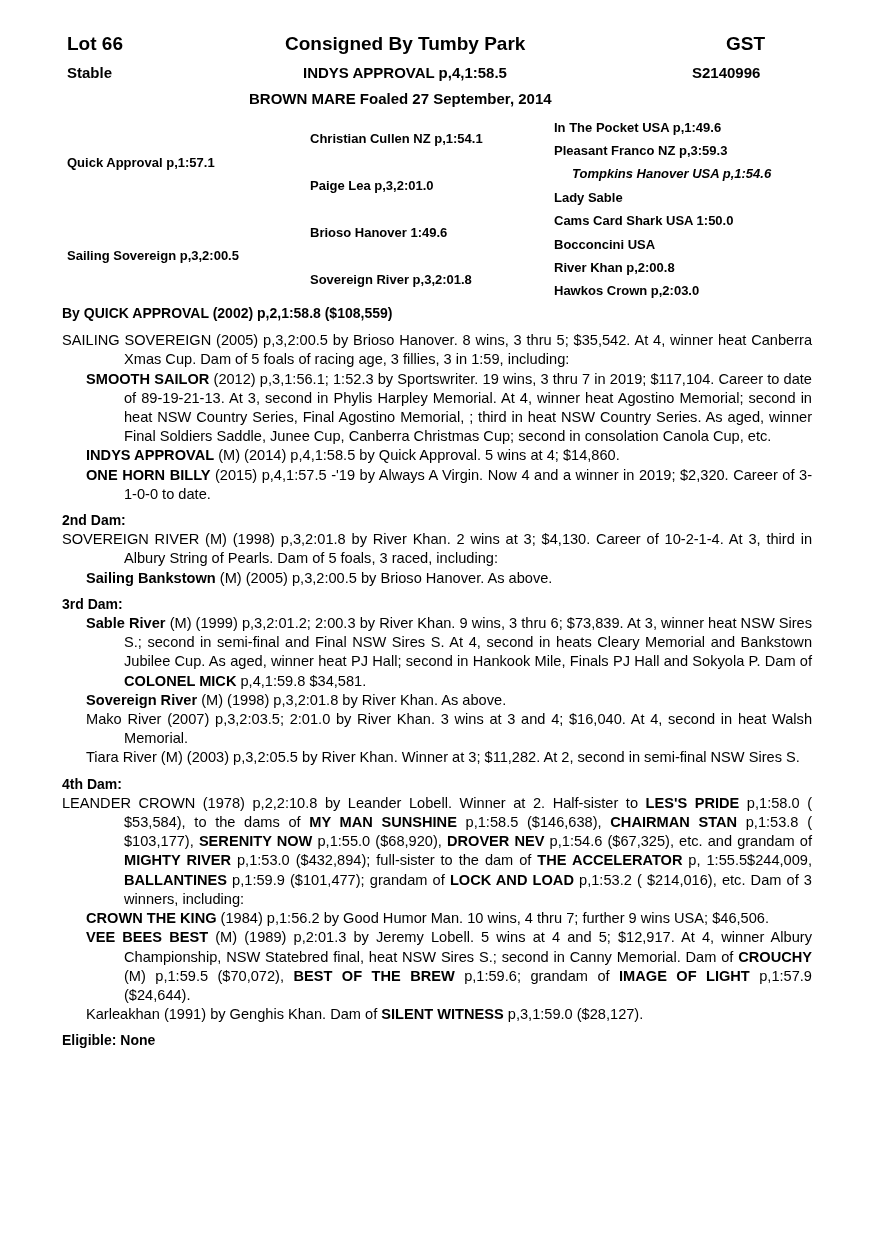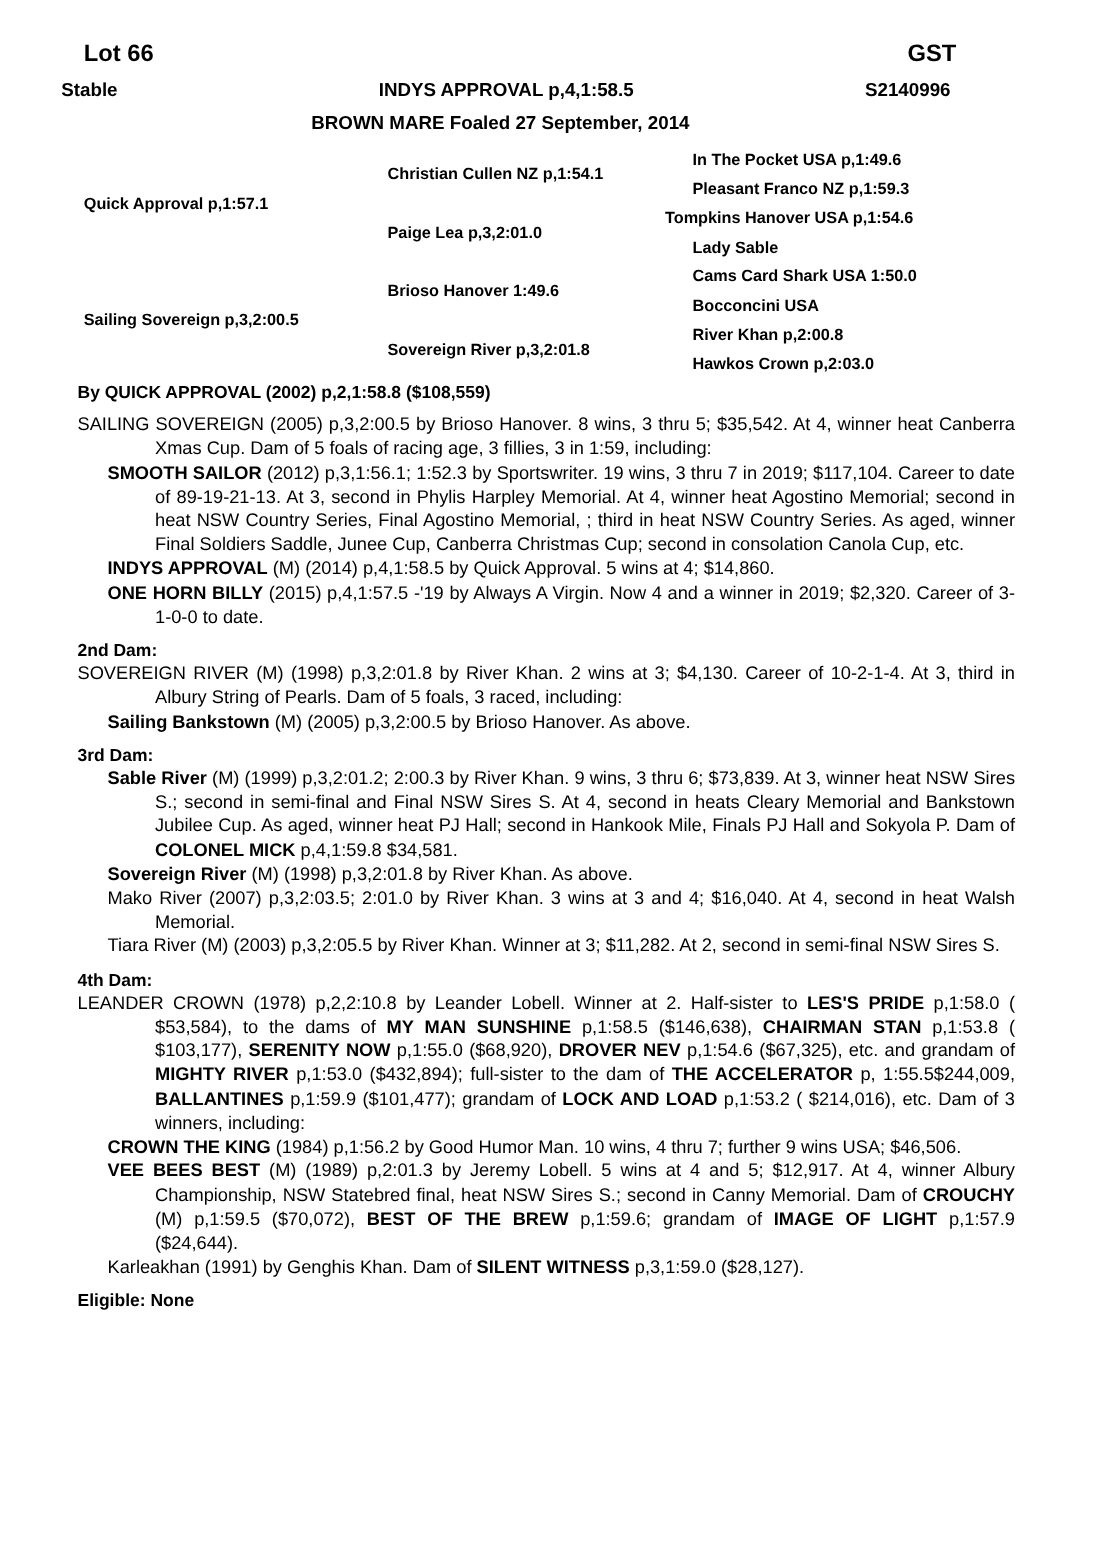--- a/index.html
+++ b/index.html
@@ -19,38 +19,39 @@
   .lvl1 { margin-left: 24px; padding-left: 38px; text-indent: -38px; }
   .para b { font-weight: bold; }
   .footer-line { font-weight: bold; font-size: 14px; }
 </style>
 </head>
 <body>
 
 <div class="page">
 
   <div class="hdr big" style="left:67px; top:33px;">Lot 66</div>
+  <div class="hdr big" style="left:285px; top:33px;">Consigned By Tumby Park</div>
   <div class="hdr big" style="left:726px; top:33px;">GST</div>
-  <div class="hdr sm" style="left:49px; top:64px;">Stable</div>
+  <div class="hdr sm" style="left:67px; top:64px;">Stable</div>
   <div class="hdr sm" style="left:303px; top:64px;">INDYS APPROVAL p,4,1:58.5</div>
   <div class="hdr sm" style="left:692px; top:64px;">S2140996</div>
   <div class="hdr sm" style="left:249px; top:90px;">BROWN MARE Foaled 27 September, 2014</div>
 
   <div>
     <div class="ped" style="left:67px; top:155px;">Quick Approval p,1:57.1</div>
     <div class="ped" style="left:67px; top:248px;">Sailing Sovereign p,3,2:00.5</div>
 
     <div class="ped" style="left:310px; top:131px;text-align:center;">Christian Cullen NZ p,1:54.1</div>
     <div class="ped" style="left:310px; top:178px;">Paige Lea p,3,2:01.0</div>
     <div class="ped" style="left:310px; top:225px;">Brioso Hanover 1:49.6</div>
     <div class="ped" style="left:310px; top:272px;">Sovereign River p,3,2:01.8</div>
 
     <div class="ped" style="left:554px; top:120px;text-align:center;">In The Pocket USA p,1:49.6</div>
-    <div class="ped" style="left:554px; top:143px;">Pleasant Franco NZ p,1:59.3</div>
-    <div class="ped" style="left:532px; top:166px;">Tompkins Hanover USA p,1:54.6</div>
+    <div class="ped" style="left:554px; top:143px;">Pleasant Franco NZ p,3:59.3</div>
+    <div class="ped" style="left:572px; top:166px;font-style:italic;">Tompkins Hanover USA p,1:54.6</div>
     <div class="ped" style="left:554px; top:190px;">Lady Sable</div>
     <div class="ped" style="left:554px; top:213px;">Cams Card Shark USA 1:50.0</div>
     <div class="ped" style="left:554px; top:237px;">Bocconcini USA</div>
     <div class="ped" style="left:554px; top:260px;">River Khan p,2:00.8</div>
     <div class="ped" style="left:554px; top:283px;">Hawkos Crown p,2:03.0</div>
   </div>
 
   <div class="body-text">
     <div class="sire-line">By QUICK APPROVAL (2002) p,2,1:58.8 ($108,559)</div>
     <div id="sections">

